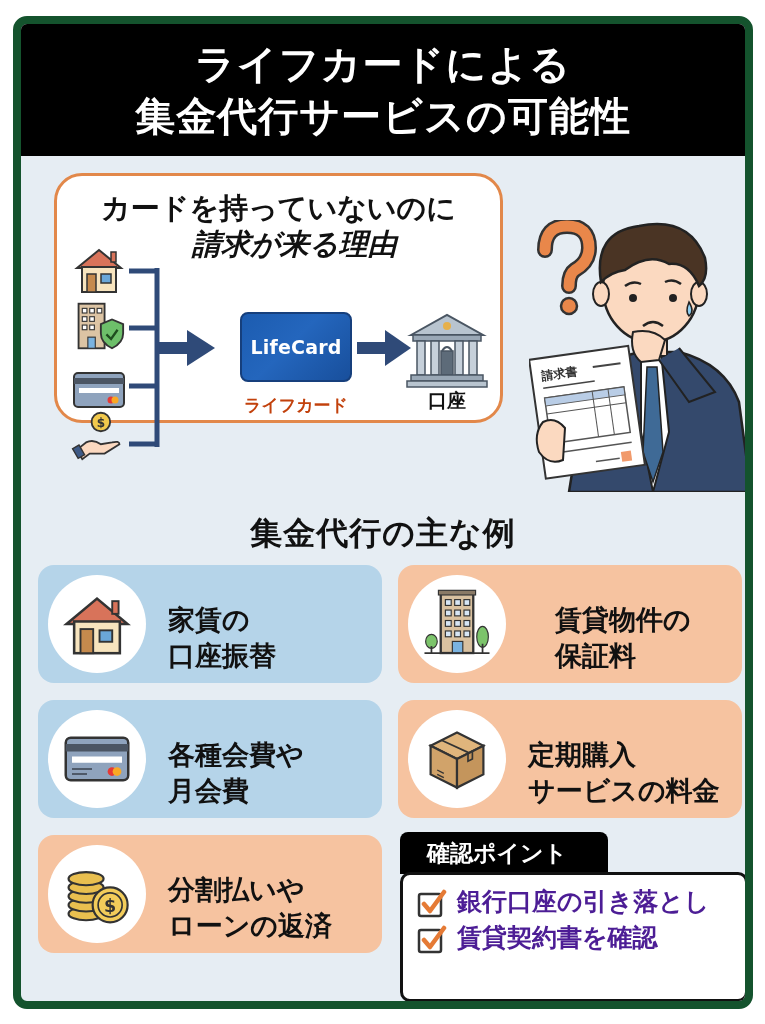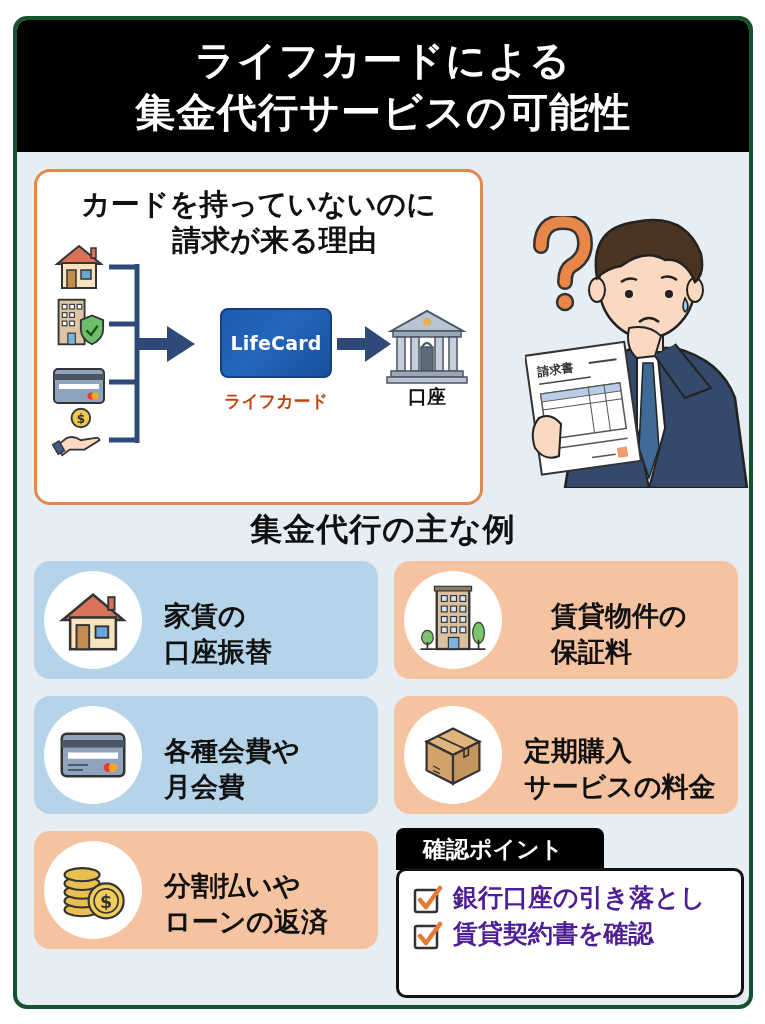--- a/index.html
+++ b/index.html
@@ -1,44 +1,44 @@
 <!DOCTYPE html>
 <html><head>
 <meta charset="utf-8">
 <style>
   * { box-sizing: border-box; margin: 0; padding: 0; }
   html, body { width: 765px; height: 1024px; background: #ffffff; overflow: hidden; }
   body { font-family: "DejaVu Sans", "Liberation Sans", sans-serif; position: relative; color: #111; }
 
   .frame {
     position: absolute; left: 13px; top: 16px; width: 740px; height: 993px;
-    background: #e6edf3; border: 4px solid #14532d; border-radius: 14px; overflow: hidden;
+    background: #e6edf3; border: 8px solid #14532d; border-radius: 14px; overflow: hidden;
   }
   .title-bar {
     position: absolute; left: 0; top: 0; width: 100%; height: 132px; background: #000;
     display: flex; flex-direction: column; align-items: center; justify-content: center;
   }
   .title-line {
     color: #fff; font-weight: bold; font-size: 40px; line-height: 52px; letter-spacing: 1px;
     white-space: nowrap;
   }
 
   
   .bubble {
-    position: absolute; left: 17px; top: 149px; width: 449px; height: 336px;
-    background: #fff; border: 3px solid #e2884a; border-radius: 16px;
+    position: absolute; left: 33px; top: 149px; width: 449px; height: 250px;
+    background: #fff; border: 3px solid #e2884a; border-radius: 28px;
   }
   .bubble-pointer {
     position: absolute; left: 463px; top: 282px; width: 0; height: 0;
   }
   .bubble-title {
     position: absolute; left: 0; top: 14px; width: 100%; text-align: center;
     font-weight: bold; font-size: 29px; line-height: 36px; color: #111;
   }
-  .bubble-title .l2 { display: block; padding-left: 32px; }
+  .bubble-title .l2 { display: block; padding-left: 32px; font-style: italic; }
 
   .src-icon { position: absolute; width: 56px; height: 52px; }
   .bracket { position: absolute; }
   .flow-arrow { position: absolute; }
 
   .lifecard {
     position: absolute; left: 183px; top: 136px; width: 112px; height: 70px;
     background: linear-gradient(135deg, #1c5cb0 0%, #2466bd 45%, #184f9c 100%);
     border-radius: 8px; border: 2px solid #163f7c;
     display: flex; align-items: center; justify-content: center;

